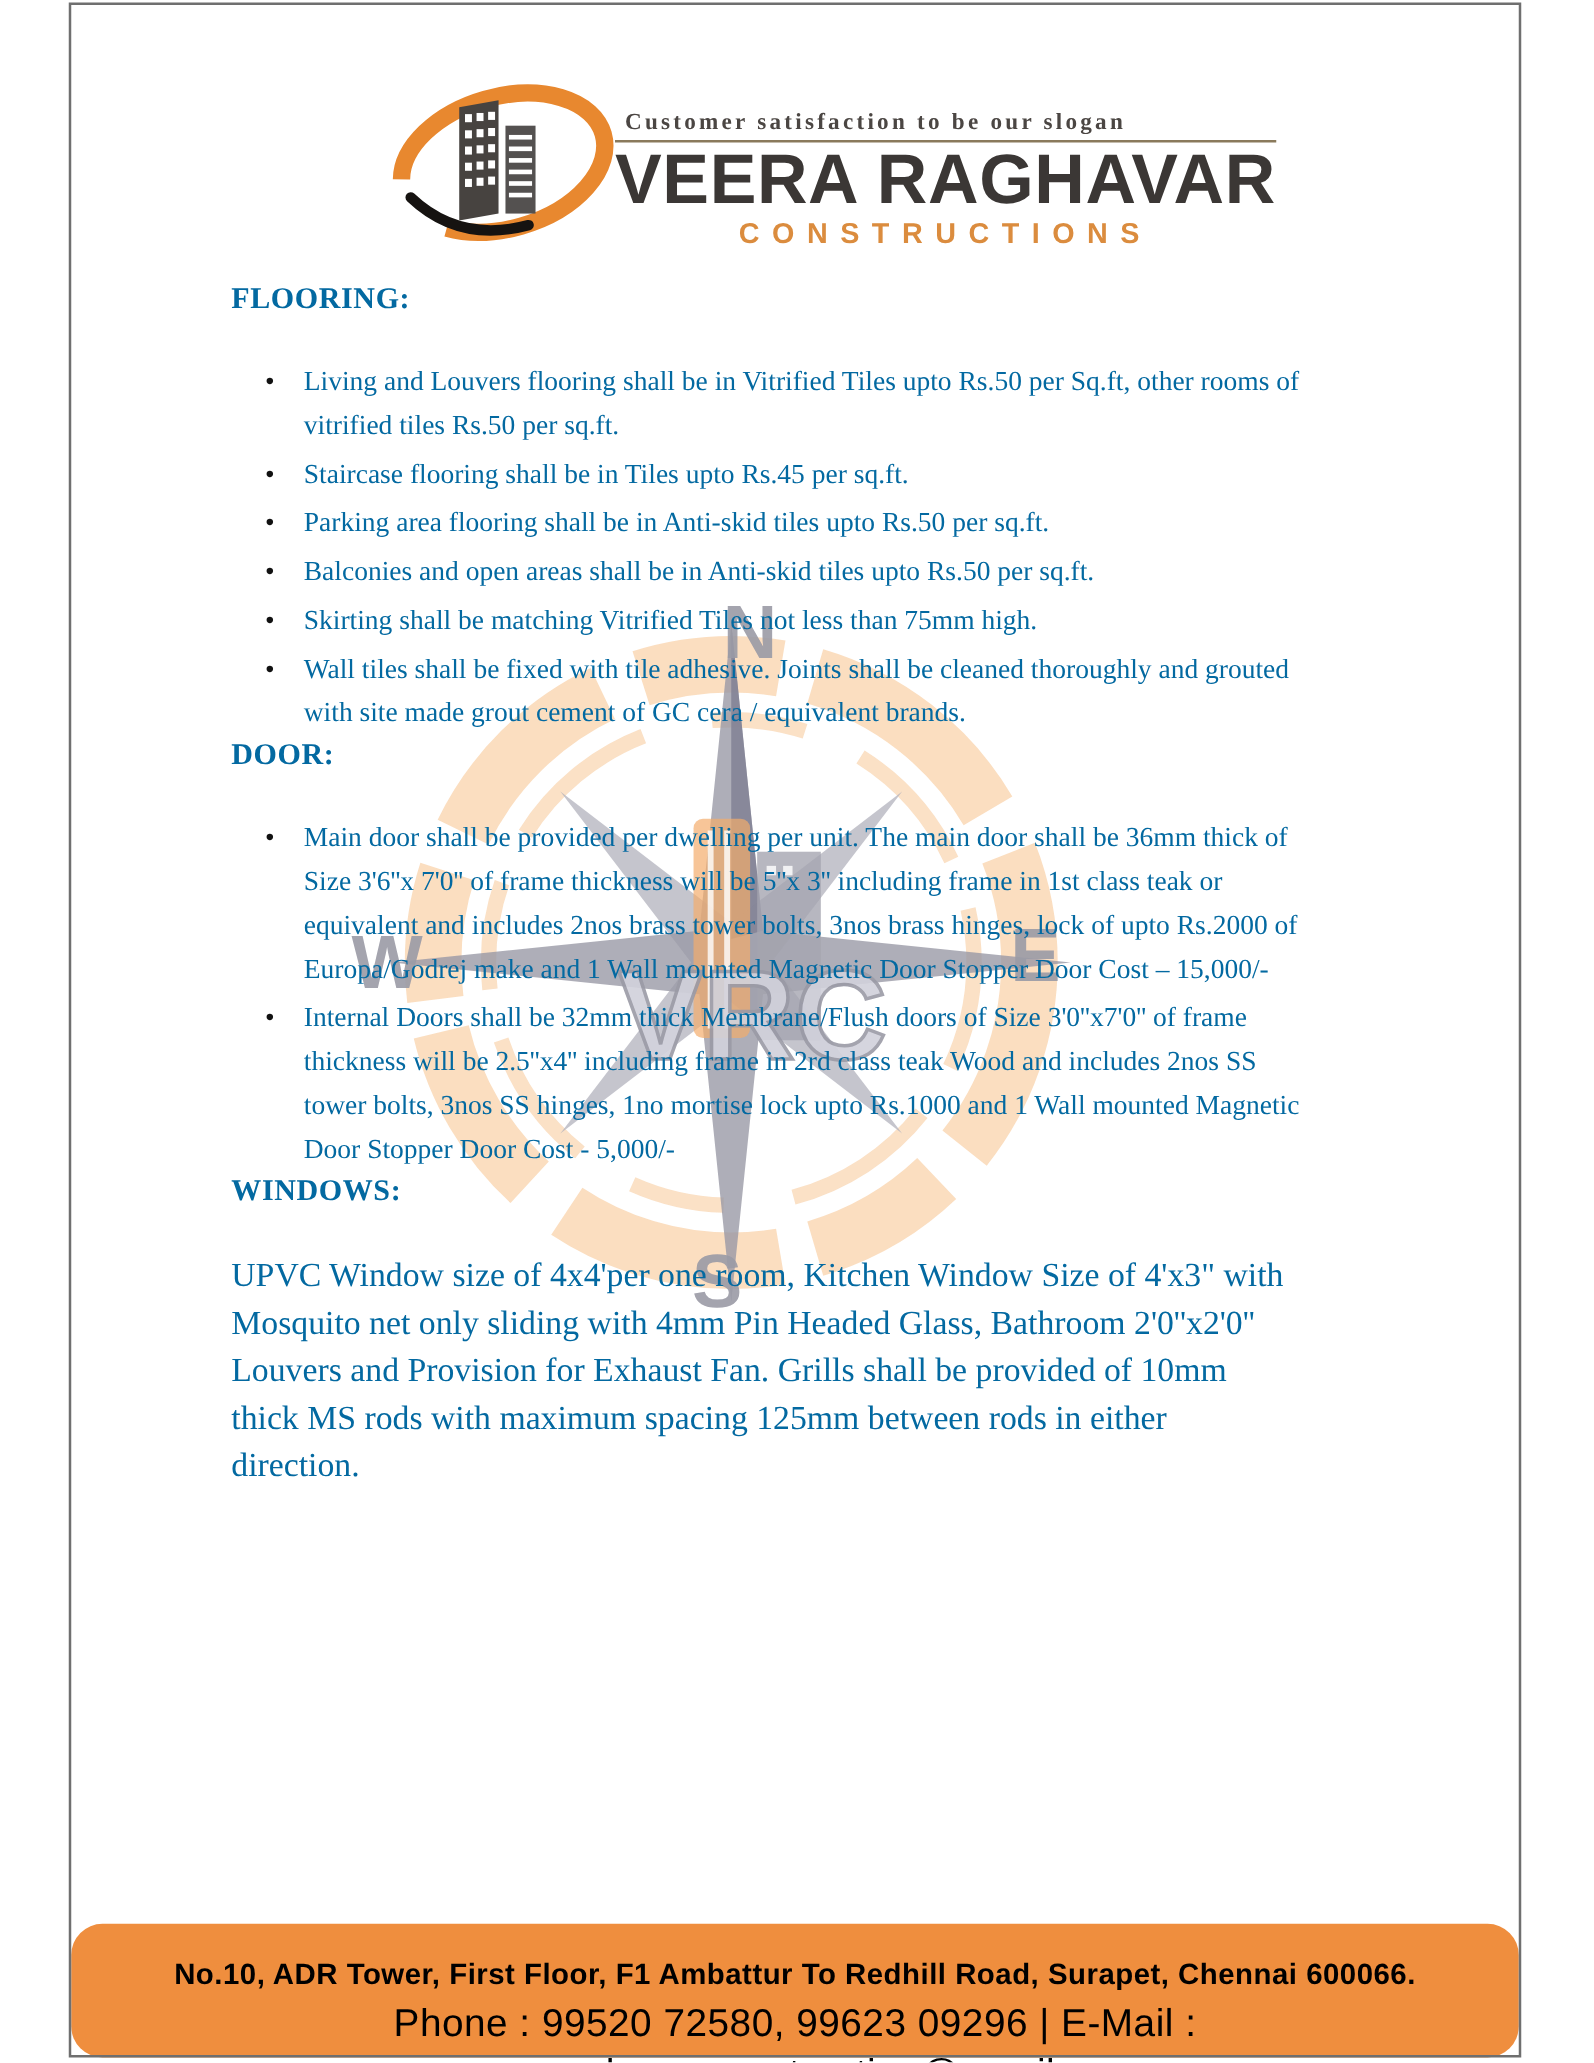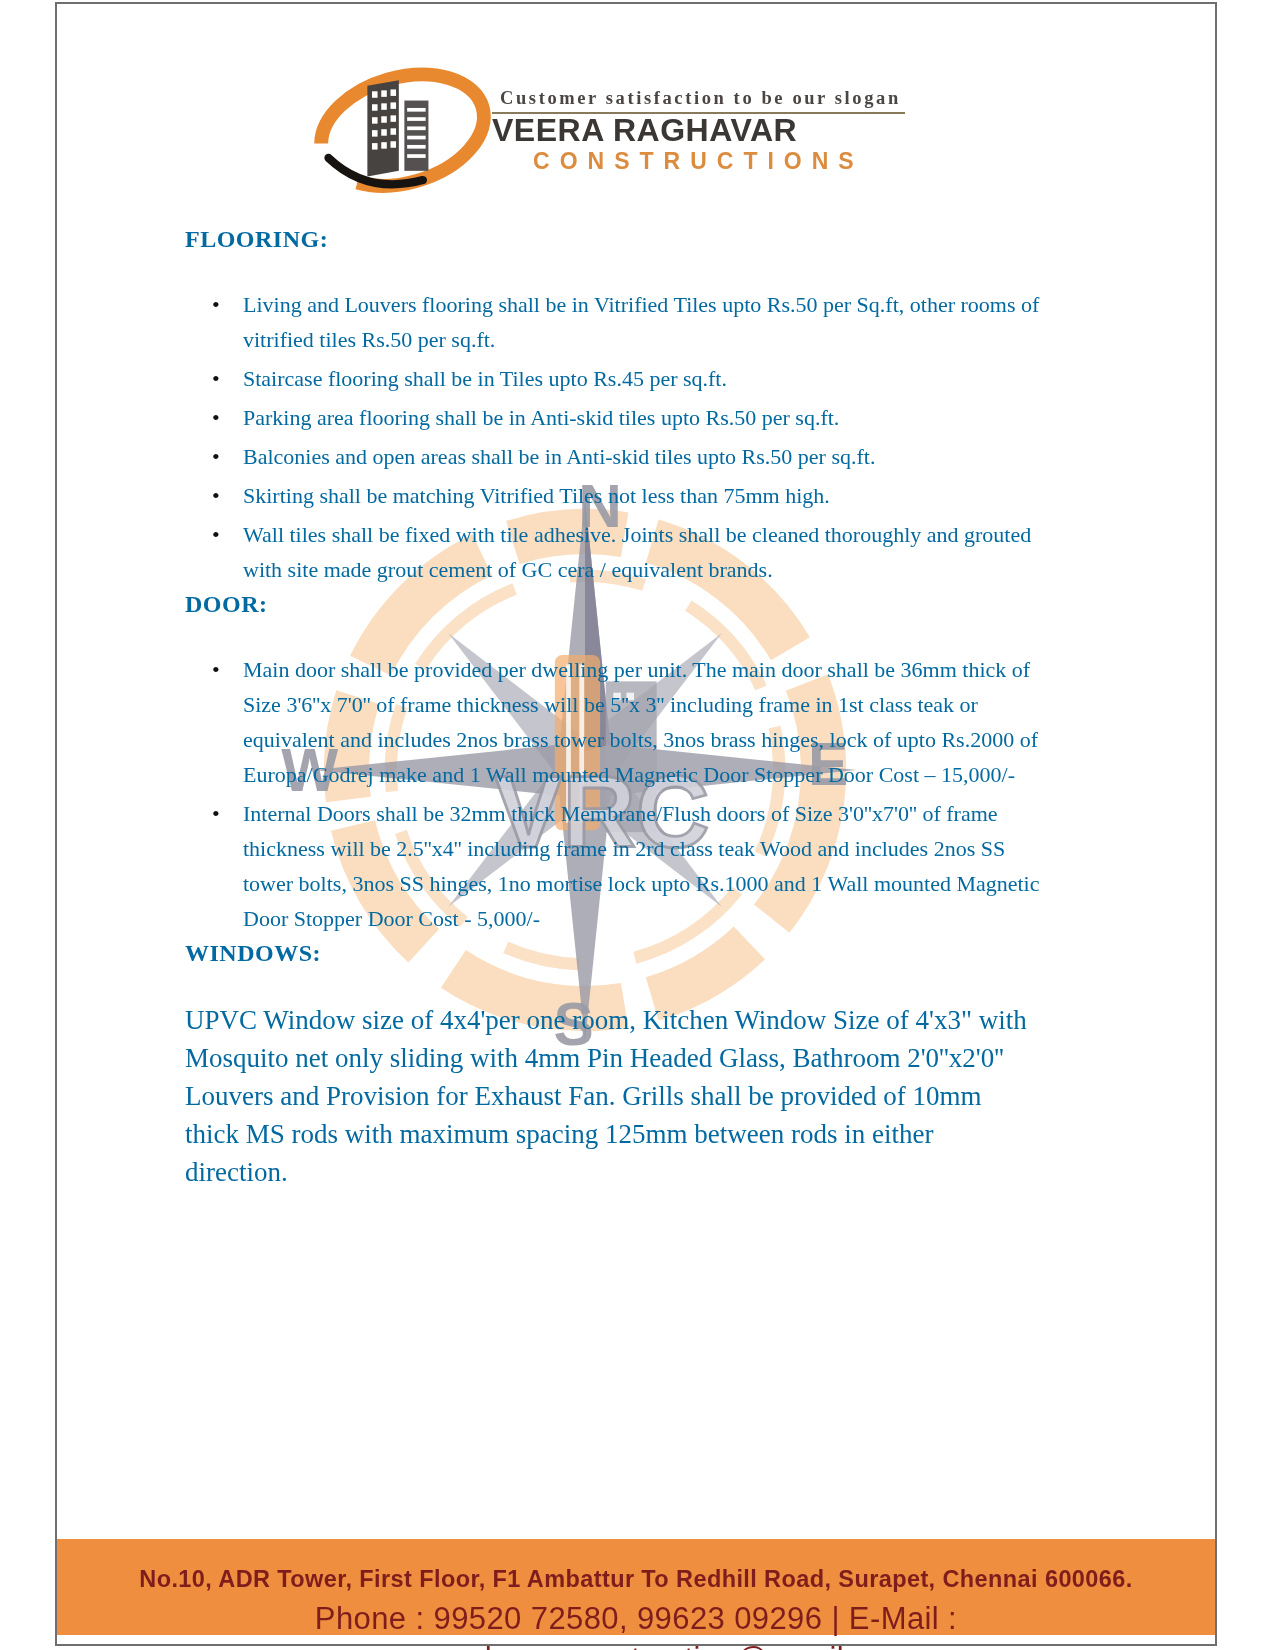--- a/index.html
+++ b/index.html
@@ -8,41 +8,41 @@
   .frame{position:absolute;left:55px;top:2px;width:1162px;height:1644px;
          border:2px solid #6f6f6f;box-sizing:border-box;z-index:3;pointer-events:none;}
 
   
   .logo{position:absolute;left:300px;top:58px;display:flex;align-items:flex-start;z-index:2;}
   .logo-mark{width:218px;height:148px;flex:0 0 auto;}
   .logo-text{margin-left:-26px;padding-top:30px;}
   .slogan{font-family:Liberation Serif, serif;font-size:18.5px;font-weight:bold;
           color:#4b4643;letter-spacing:2.6px;border-bottom:2px solid #8a7a5c;
           padding:0 4px 3px 8px;white-space:nowrap;}
-  .brand{font-family:"Liberation Sans",sans-serif;font-weight:bold;font-size:32px;
+  .brand{font-family:"Liberation Sans",sans-serif;font-weight:bold;font-size:56px;
          color:#3b3735;letter-spacing:0.5px;line-height:1.04;white-space:nowrap;}
   .brand-sub{font-family:"Liberation Sans",sans-serif;font-weight:bold;font-size:23px;
          color:#db8c3e;letter-spacing:10px;text-align:center;margin-top:1px;white-space:nowrap;}
 
   
   .watermark{position:absolute;left:255px;top:440px;width:660px;height:660px;z-index:0;opacity:.9;}
 
   
   .content{position:absolute;left:185px;top:226px;width:862px;color:#0369a1;z-index:1;}
   h2.sec{font-size:24px;font-weight:bold;letter-spacing:.5px;margin:0 0 34px 0;}
   .gap-door{margin-top:56px;}
   .gap-windows{margin-top:64px;}
   ul.blist{list-style:none;margin:0;padding:0 0 0 58px;font-size:22px;line-height:35px;}
   ul.blist li{position:relative;margin-bottom:4px;}
   ul.blist li::before{content:"\2022";position:absolute;left:-31px;top:0;font-size:22px;color:#111;}
   p.para{font-size:27px;line-height:38px;margin:28px 15px 0 0;}
 
   
-  .footer{position:absolute;left:57px;top:1539px;width:1158px;height:96px;background:#ef8e3e;
-          font-family:"Liberation Sans",sans-serif;color:#7f1d1d;text-align:center;z-index:2;}
+  .footer{position:absolute;left:57px;top:1539px;width:1158px;height:107px;background:#ef8e3e;
+          font-family:"Liberation Sans",sans-serif;color:#000000;text-align:center;z-index:2;border-radius:25px;}
   .footer .l1{padding-top:20px;font-size:23.5px;font-weight:bold;line-height:40px;letter-spacing:.4px;}
   .footer .l2{font-size:31px;font-weight:normal;line-height:40px;letter-spacing:.4px;}
 </style>
 </head>
 <body>
 
 <div class="page">
 
   <div class="frame"></div>
 

